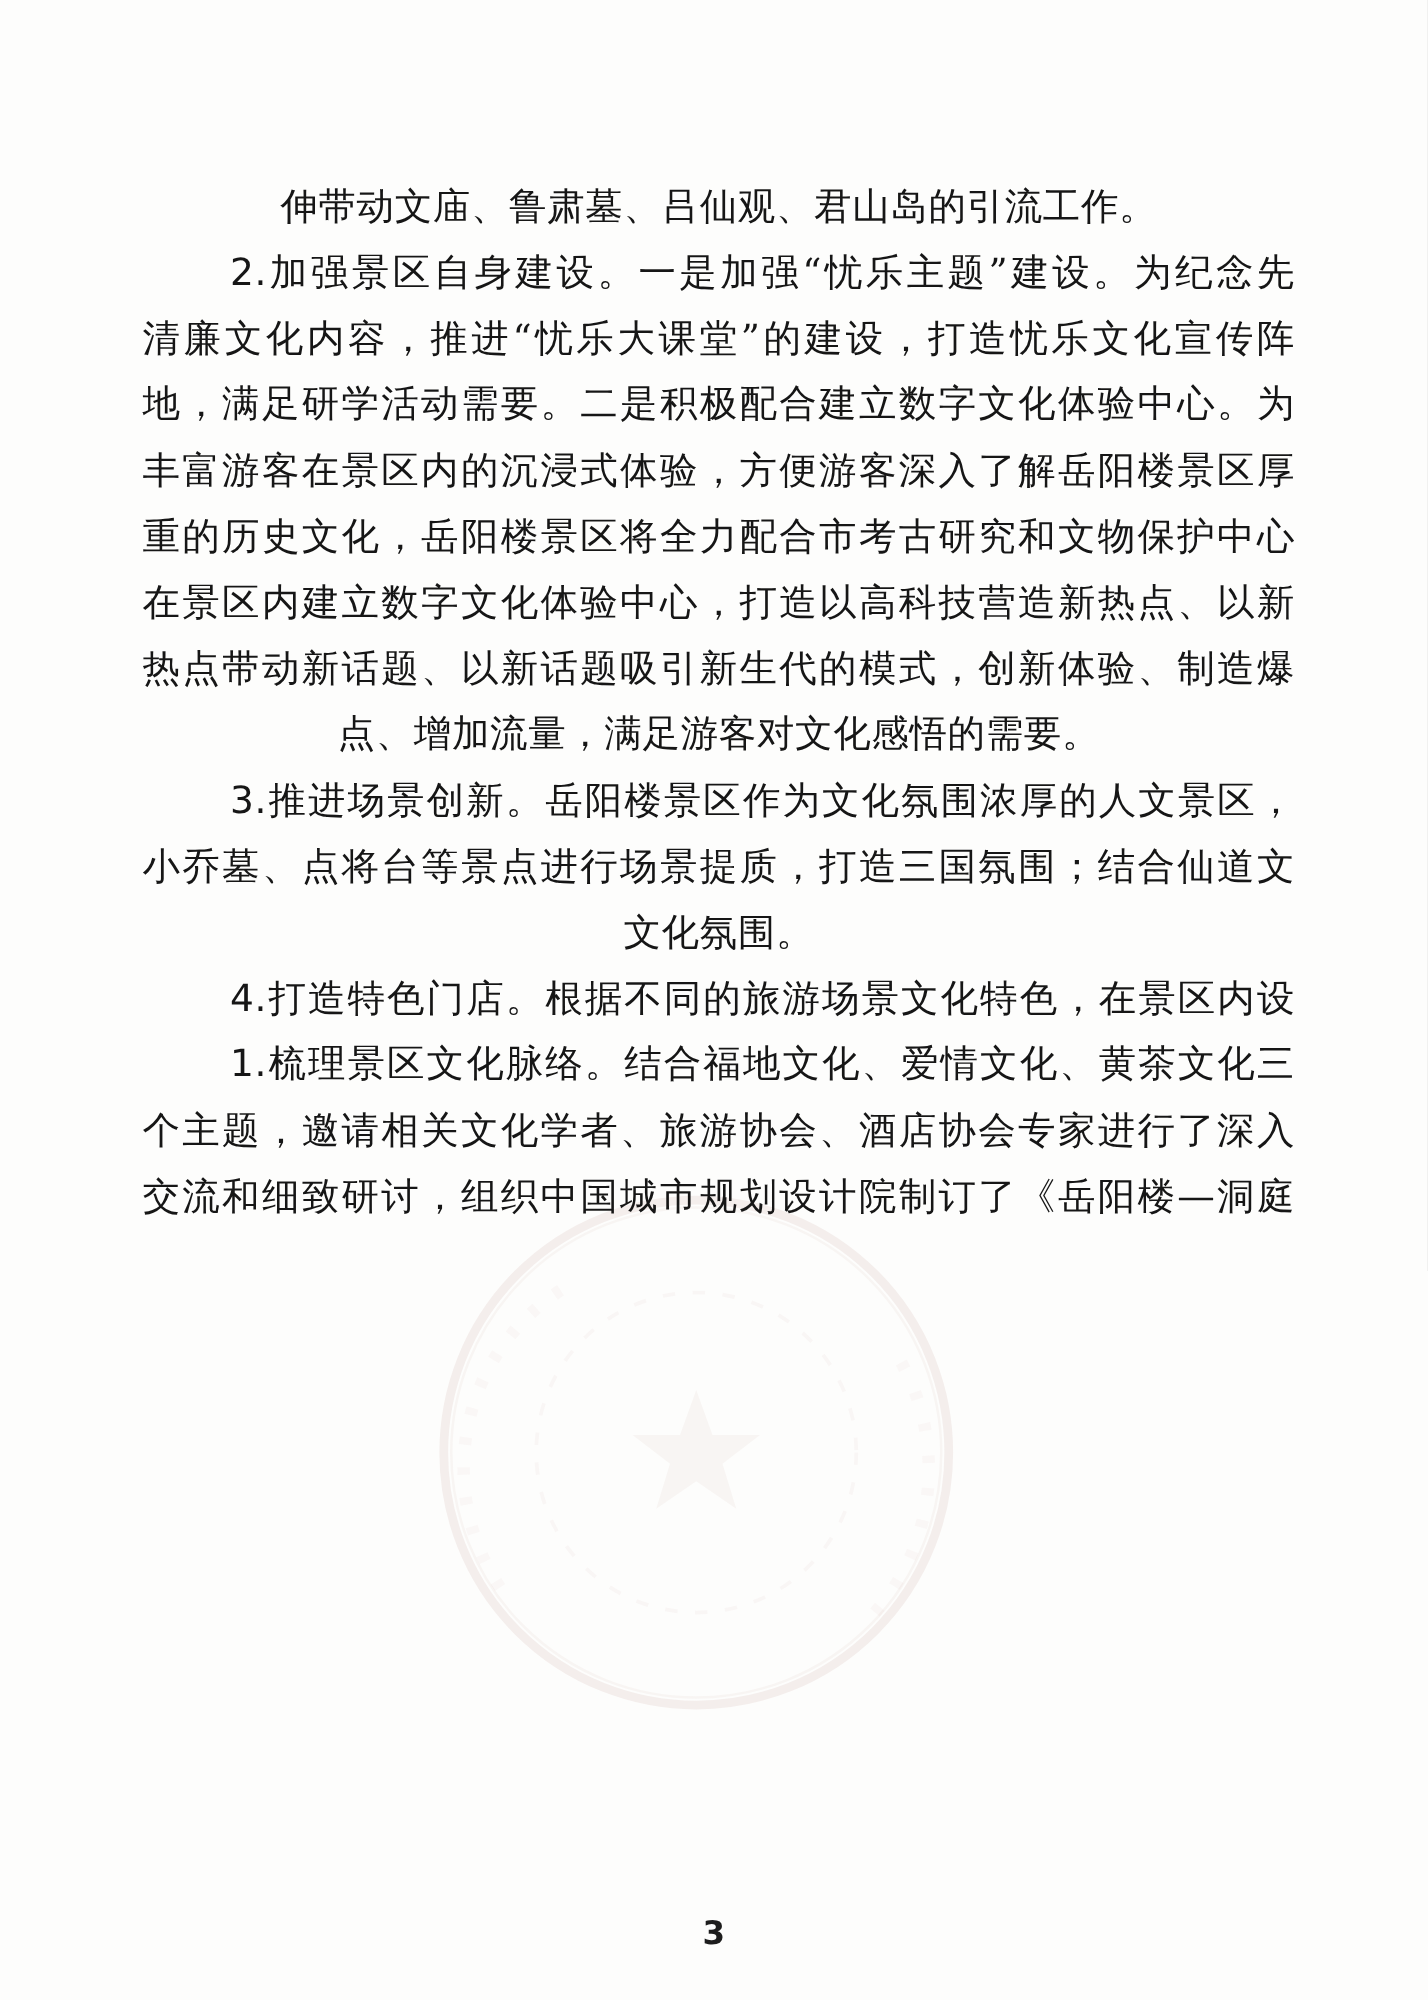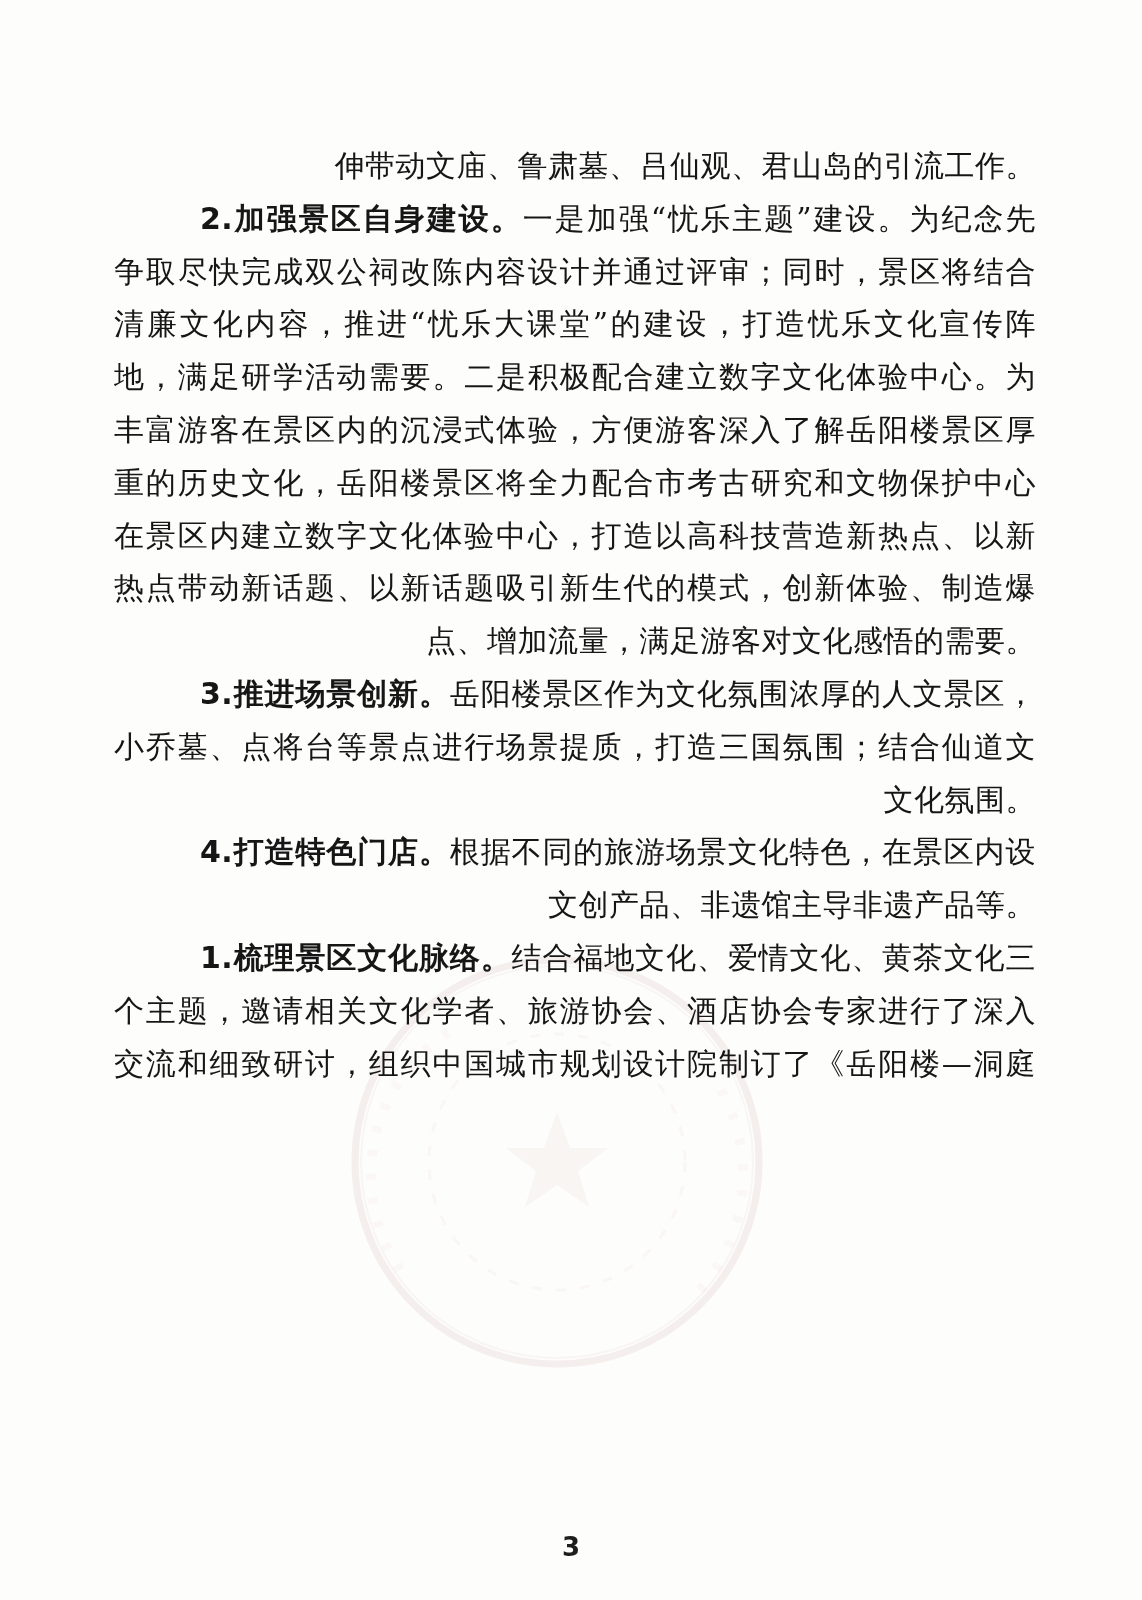--- a/index.html
+++ b/index.html
@@ -28,38 +28,37 @@
     left: 114px;
     top: 140px;
     width: 922px;
   }
   .line {
     font-size: 30px;
     line-height: 52.8px;
     height: 52.8px;
     white-space: nowrap;
     letter-spacing: 0.5px;
-    text-align: right;
+    text-align: center;
   }
   .line.fill {
     white-space: normal;
     text-align: justify;
     text-align-last: justify;
     text-justify: inter-character;
   }
   .line.indent {
     text-indent: 70px;
   }
   .seg {
     color: #161616;
   }
   .seg.bold {
     font-family: "DejaVu Sans", "Liberation Sans", sans-serif;
-    font-weight: 700;
-    margin-left: 16px;
+    font-weight: 400;
   }
   .page-number {
     position: absolute;
     left: 0;
     right: 0;
     top: 1532px;
     text-align: center;
     font-family: "DejaVu Sans", "Liberation Sans", sans-serif;
     font-size: 26px;
     font-weight: 600;
@@ -80,33 +79,31 @@
       <path d="M 700 1290 A 175 175 0 0 0 715 1080" stroke-width="10" opacity="0.05" stroke-dasharray="6 20"></path>
     </g>
     <g fill="#bb8a84" opacity="0.07">
       <polygon points="557,1112 570,1148 608,1148 578,1171 589,1207 557,1185 525,1207 536,1171 506,1148 544,1148"></polygon>
     </g>
   </svg>
 
   <main class="text-block">
       <div class="line"><span class="seg">伸带动文庙、鲁肃墓、吕仙观、君山岛的引流工作。</span></div>
       <div class="line fill indent"><span class="seg bold">2.加强景区自身建设。</span><span class="seg">一是加强“忧乐主题”建设。为纪念先</span></div>
-      <div class="line fill"><span class="seg">争取尽快完成双公祠改陈内容设计并通过评审；同时，景区将结合</span></div>
       <div class="line fill"><span class="seg">清廉文化内容，推进“忧乐大课堂”的建设，打造忧乐文化宣传阵</span></div>
       <div class="line fill"><span class="seg">地，满足研学活动需要。二是积极配合建立数字文化体验中心。为</span></div>
       <div class="line fill"><span class="seg">丰富游客在景区内的沉浸式体验，方便游客深入了解岳阳楼景区厚</span></div>
       <div class="line fill"><span class="seg">重的历史文化，岳阳楼景区将全力配合市考古研究和文物保护中心</span></div>
       <div class="line fill"><span class="seg">在景区内建立数字文化体验中心，打造以高科技营造新热点、以新</span></div>
       <div class="line fill"><span class="seg">热点带动新话题、以新话题吸引新生代的模式，创新体验、制造爆</span></div>
       <div class="line"><span class="seg">点、增加流量，满足游客对文化感悟的需要。</span></div>
       <div class="line fill indent"><span class="seg bold">3.推进场景创新。</span><span class="seg">岳阳楼景区作为文化氛围浓厚的人文景区，</span></div>
       <div class="line fill"><span class="seg">小乔墓、点将台等景点进行场景提质，打造三国氛围；结合仙道文</span></div>
       <div class="line"><span class="seg">文化氛围。</span></div>
       <div class="line fill indent"><span class="seg bold">4.打造特色门店。</span><span class="seg">根据不同的旅游场景文化特色，在景区内设</span></div>
-      <div class="line"><span class="seg">文创产品、非遗馆主导非遗产品等。</span></div>
       <div class="line fill indent"><span class="seg bold">1.梳理景区文化脉络。</span><span class="seg">结合福地文化、爱情文化、黄茶文化三</span></div>
       <div class="line fill"><span class="seg">个主题，邀请相关文化学者、旅游协会、酒店协会专家进行了深入</span></div>
       <div class="line fill"><span class="seg">交流和细致研讨，组织中国城市规划设计院制订了《岳阳楼—洞庭</span></div>
     </main>
 
   <div class="page-number">3</div>
 
 </div>
 
 </body></html>

